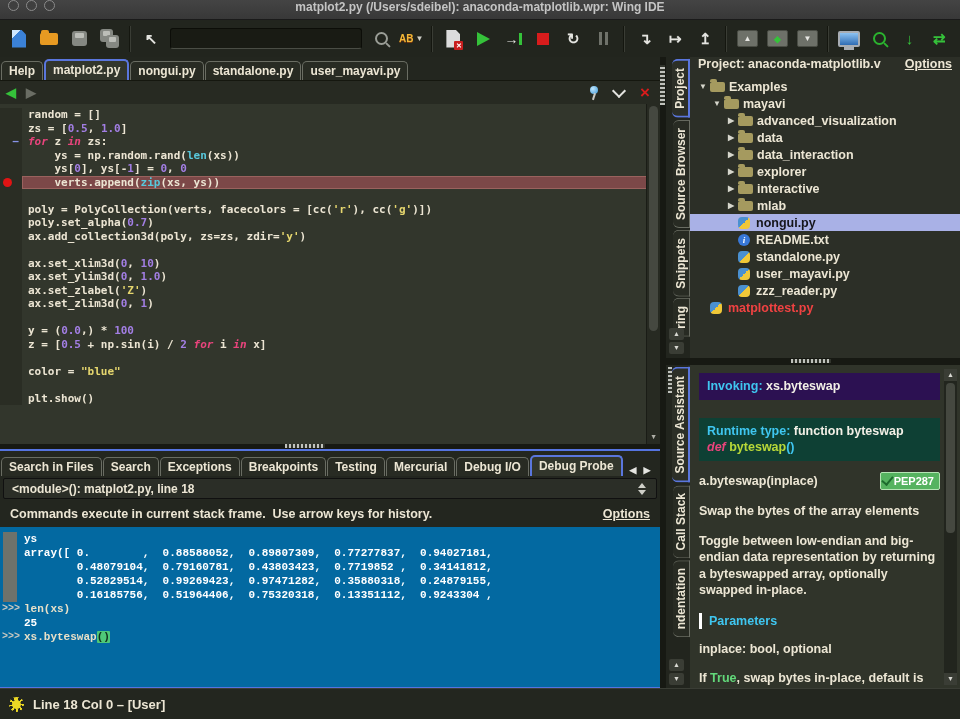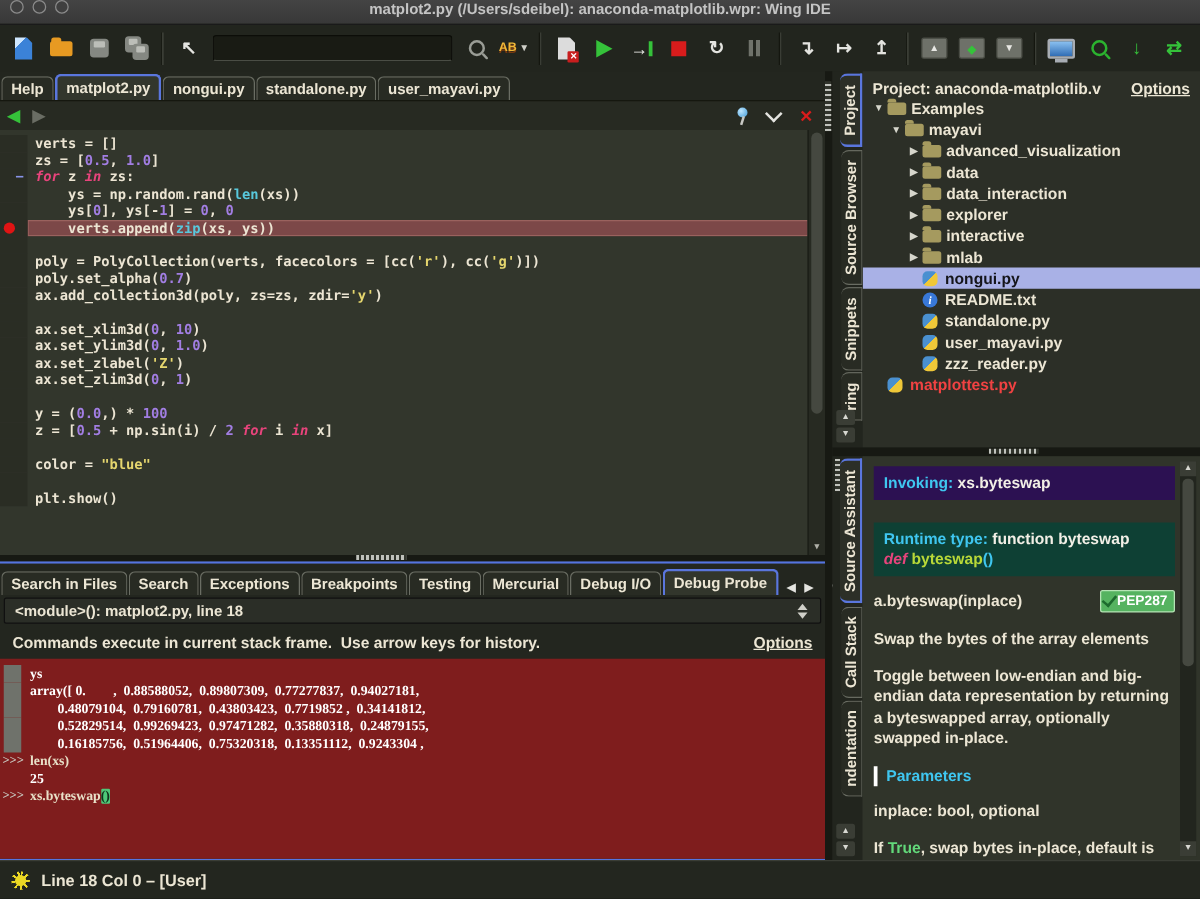--- a/index.html
+++ b/index.html
@@ -98,21 +98,21 @@
   .framerow{height:25px;display:flex;align-items:center;padding:0 3px;}
   .framesel{flex:1;height:19px;background:#2b2e27;border:1px solid #101010;border-radius:2px;
             display:flex;align-items:center;padding:0 8px;font-size:12px;color:#ece6d4;}
   .framesel .fs-sp{flex:1;}
   .stepper{display:flex;flex-direction:column;gap:2px;margin-right:2px;}
   .tri-up{width:0;height:0;border-bottom:5px solid #cfcfc8;border-left:4px solid transparent;border-right:4px solid transparent;}
   .tri-dn{width:0;height:0;border-top:5px solid #cfcfc8;border-left:4px solid transparent;border-right:4px solid transparent;}
   .hintrow{height:26px;display:flex;align-items:center;padding:0 10px;font-size:12.5px;white-space:pre;}
   .hintrow .hsp{flex:1;}
   .linkopt{text-decoration:underline;}
-  .console{flex:1;background:#7f1d1d;position:relative;font-family:Liberation Serif, serif;
+  .console{flex:1;background:#0369a1;position:relative;font-family:Liberation Mono, monospace;
            font-size:11px;font-weight:700;overflow:hidden;padding-top:5px;box-sizing:border-box;}
   .crow{display:flex;height:14px;line-height:14px;white-space:pre;}
   .cgut{width:24px;flex:0 0 24px;position:relative;color:#c8c8c0;font-size:10px;padding-left:2px;box-sizing:border-box;}
   .cgut.block::before{content:"";position:absolute;left:3px;top:0;bottom:0;width:14px;background:#6f726b;}
   .ctext{flex:1;color:#ffffff;}
   .crow.in .ctext{color:#e8e0c8;}
   .tail{background:#4ec878;color:#10301c;border-radius:1px;}
   
   .rtop{height:301px;display:flex;}
   .rhsplit{height:7px;background:#171913;position:relative;}
@@ -122,21 +122,21 @@
   .vtabs{width:24px;background:#22251e;display:flex;flex-direction:column;align-items:flex-end;padding-top:2px;position:relative;}
   .vtab{writing-mode:vertical-rl;transform:rotate(180deg);background:#282b23;border:1px solid #6a6d63;
         border-right:none;border-radius:0 6px 6px 0;color:#ece6d4;font-size:12px;padding:7px 1px;margin-bottom:2px;white-space:nowrap;}
   .vtab.active{background:#2c2f27;border:2px solid #5a76dd;border-right:none;}
   .vscrollbtns{position:absolute;bottom:4px;left:3px;display:flex;flex-direction:column;gap:2px;}
   .vsb{width:15px;height:12px;background:#3a3d35;color:#d8d8d2;font-size:7px;text-align:center;line-height:12px;border-radius:2px;}
   .vgrip{position:absolute;top:2px;left:2px;width:4px;height:26px;
      background:repeating-linear-gradient(0deg,#c0c2bc 0 2px,#31342c 2px 4px);}
   
   .proj{flex:1;background:#2c2f27;display:flex;flex-direction:column;min-width:0;}
-  .projhead{height:21px;display:flex;align-items:flex-end;padding:0 8px;font-size:12.5px;white-space:nowrap;}
+  .projhead{height:21px;display:flex;align-items:flex-start;padding:0 8px;font-size:12.5px;white-space:nowrap;}
   .projhead .psp{flex:1;}
   .tree{flex:1;overflow:hidden;}
   .trow{height:17px;display:flex;align-items:center;font-size:12.5px;white-space:nowrap;}
   .trow.sel{background:#a9b1e6;color:#15151a;}
   .arr{width:14px;flex:0 0 14px;font-size:8px;color:#d6d6cc;text-align:center;}
   .trow.sel .arr{color:#15151a;}
   .fic{width:15px;height:12px;flex:0 0 15px;margin-right:4px;position:relative;}
   .fic.folder2{background:#a59a5f;border-radius:2px;height:10px;margin-top:1px;}
   .fic.folder2::before{content:"";position:absolute;top:-3px;left:0;width:7px;height:3px;background:#a59a5f;border-radius:2px 2px 0 0;}
   .fic.python{background:linear-gradient(135deg,#4a90d0 50%,#f0c838 50%);border-radius:4px;width:12px;height:12px;flex:0 0 12px;margin-right:6px;}
@@ -275,21 +275,21 @@
         <span class="navback">◀</span>
         <span class="navfwd">▶</span>
         <span class="sp"></span>
         <span class="pin"></span>
         <span class="chev"></span>
         <span class="closex">×</span>
       </div>
 
       <div class="editor">
         <div class="edlines" id="code-lines">
-            <div class="cl"><span class="gut"></span><span class="codeln"><span class="sg-t">verts = []</span></span></div>
+            <div class="cl"><span class="gut"></span><span class="codeln"><span class="sg-t">random = []</span></span></div>
             <div class="cl"><span class="gut"></span><span class="codeln"><span class="sg-t">zs = [</span><span class="sg-n">0.5</span><span class="sg-t">, </span><span class="sg-n">1.0</span><span class="sg-t">]</span></span></div>
             <div class="cl"><span class="gut"><span class="fold">−</span></span><span class="codeln"><span class="sg-k">for</span><span class="sg-t"> z </span><span class="sg-k">in</span><span class="sg-t"> zs:</span></span></div>
             <div class="cl"><span class="gut"></span><span class="codeln"><span class="sg-t">    ys = np.random.rand(</span><span class="sg-b">len</span><span class="sg-t">(xs))</span></span></div>
             <div class="cl"><span class="gut"></span><span class="codeln"><span class="sg-t">    ys[</span><span class="sg-n">0</span><span class="sg-t">], ys[-</span><span class="sg-n">1</span><span class="sg-t">] = </span><span class="sg-n">0</span><span class="sg-t">, </span><span class="sg-n">0</span></span></div>
             <div class="cl hl"><span class="gut"><span class="bp"></span></span><span class="codeln"><span class="sg-t">    verts.append(</span><span class="sg-b">zip</span><span class="sg-t">(xs, ys))</span></span></div>
             <div class="cl"><span class="gut"></span><span class="codeln"></span></div>
             <div class="cl"><span class="gut"></span><span class="codeln"><span class="sg-t">poly = PolyCollection(verts, facecolors = [cc(</span><span class="sg-s">'r'</span><span class="sg-t">), cc(</span><span class="sg-s">'g'</span><span class="sg-t">)])</span></span></div>
             <div class="cl"><span class="gut"></span><span class="codeln"><span class="sg-t">poly.set_alpha(</span><span class="sg-n">0.7</span><span class="sg-t">)</span></span></div>
             <div class="cl"><span class="gut"></span><span class="codeln"><span class="sg-t">ax.add_collection3d(poly, zs=zs, zdir=</span><span class="sg-s">'y'</span><span class="sg-t">)</span></span></div>
             <div class="cl"><span class="gut"></span><span class="codeln"></span></div>

